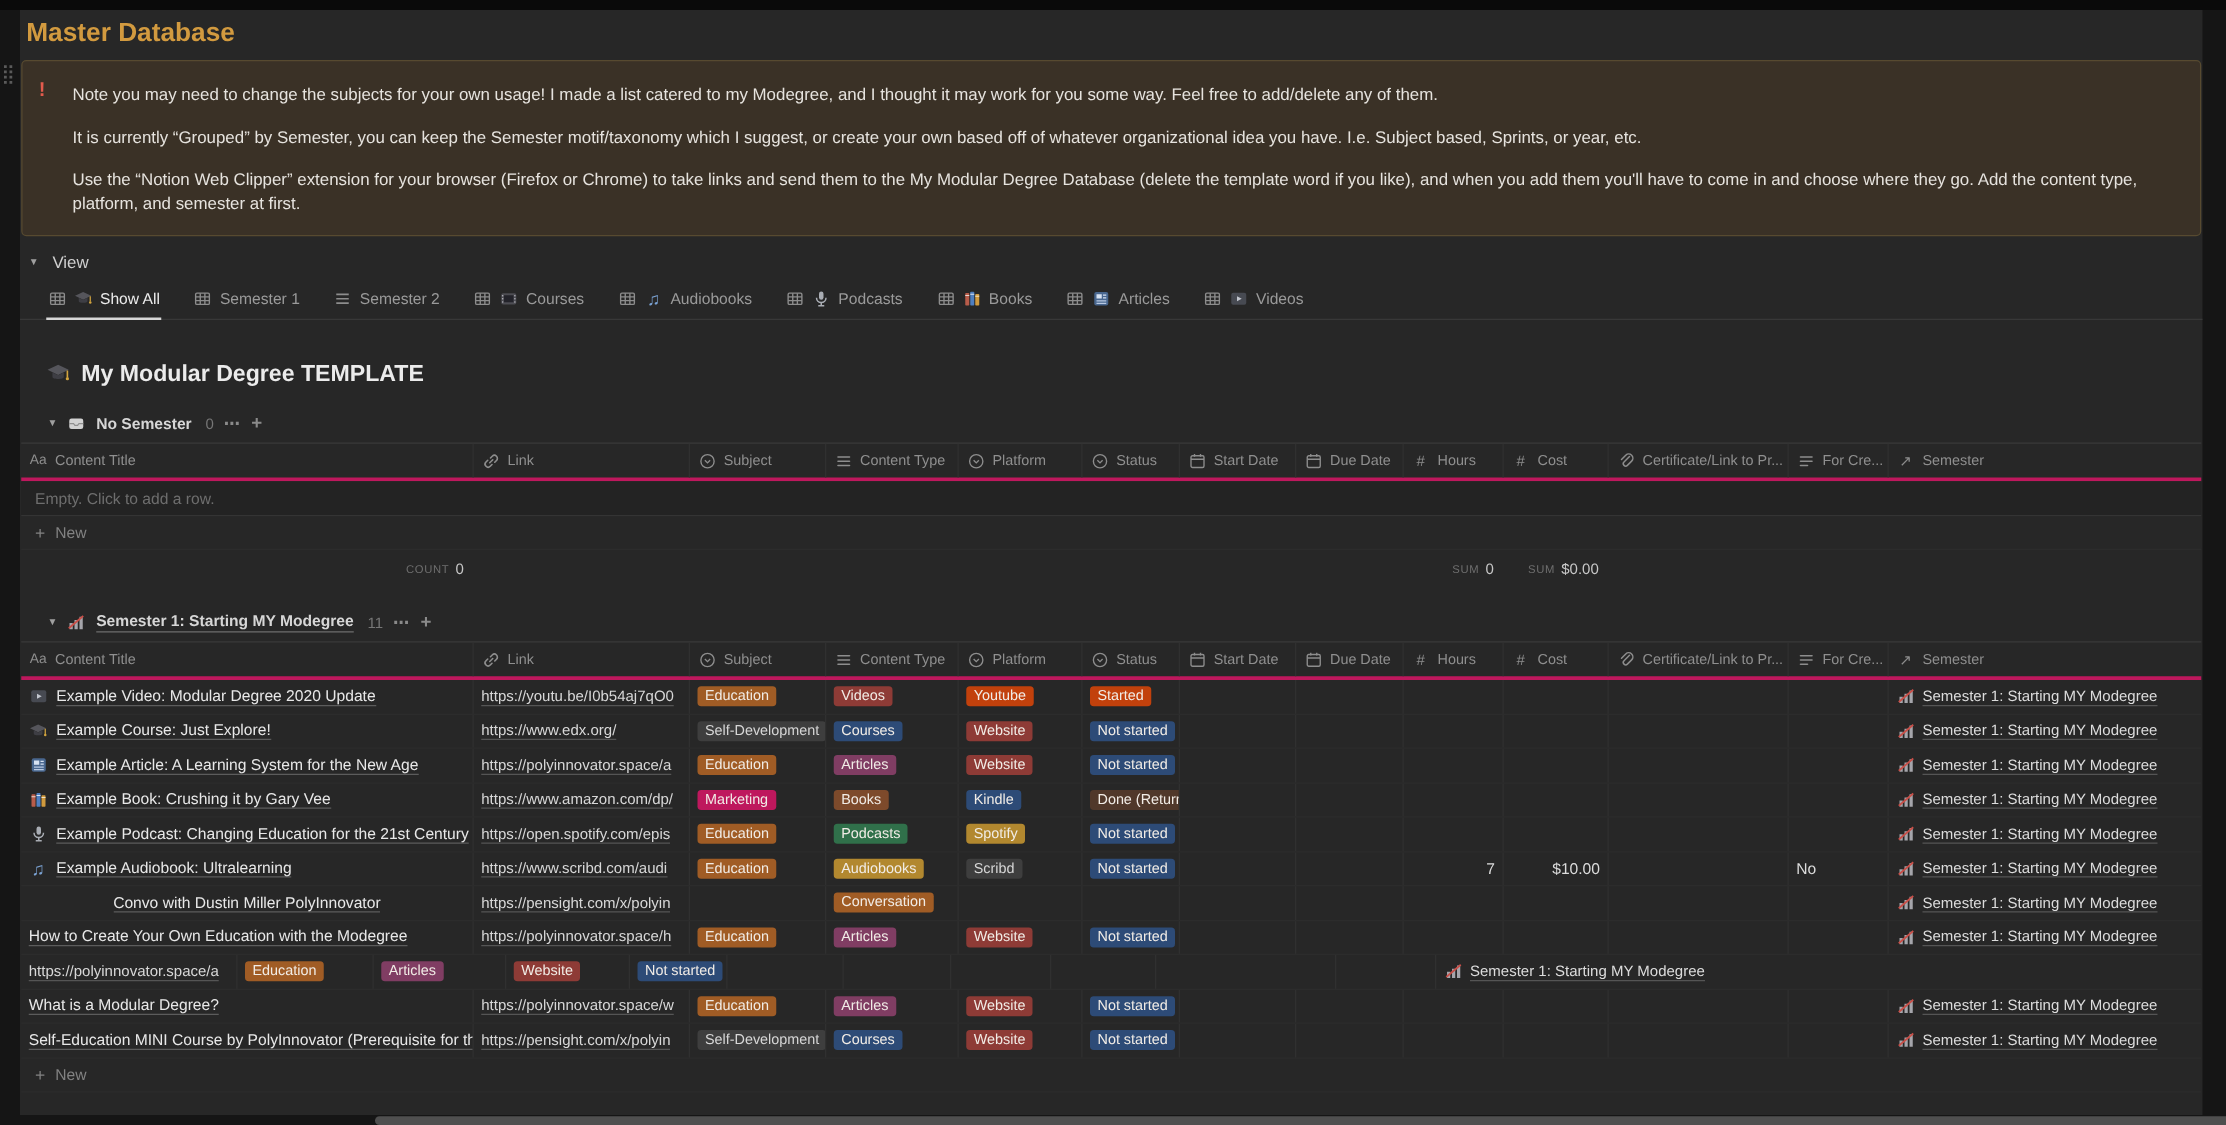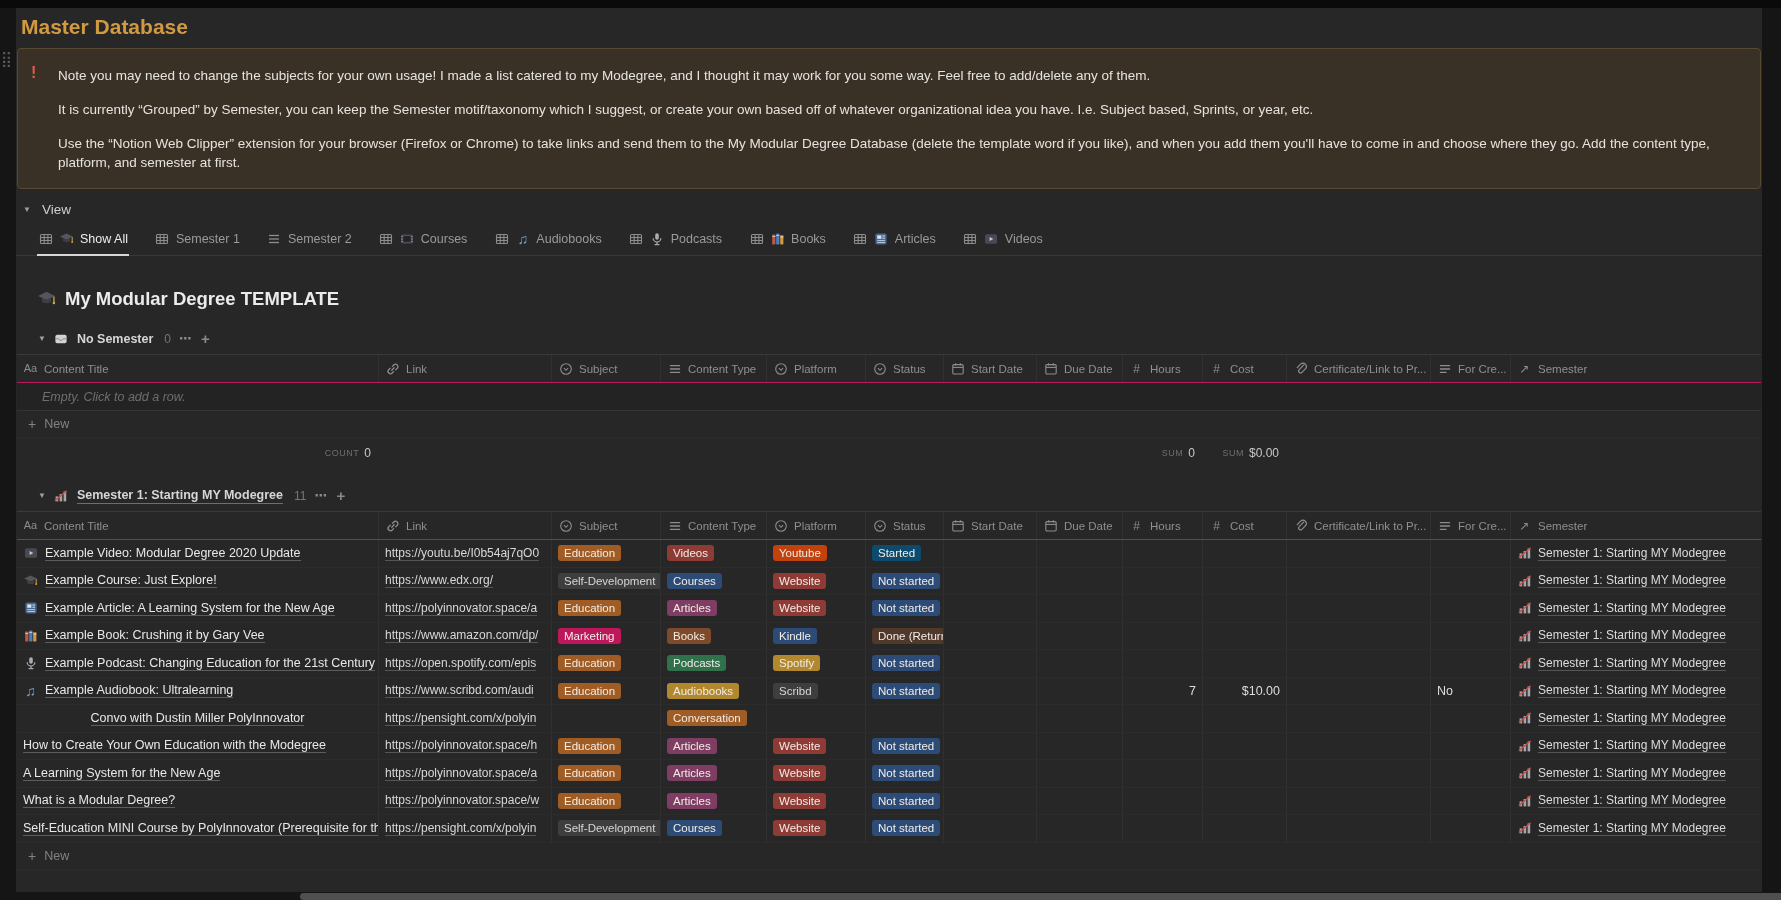--- a/index.html
+++ b/index.html
@@ -23,38 +23,38 @@
   .tab.active::after{content:"";position:absolute;left:0;right:0;bottom:-1px;height:2px;background:#d6d6d6;}
   .db-heading{display:flex;align-items:center;gap:9px;margin:32px 0 0 21px;font-size:18.5px;font-weight:bold;color:#ebebeb;}
   .db-heading .icn{width:19px;height:19px;}
   .db-heading .icn svg{transform:scale(1.3);}
   .group-header{display:flex;align-items:center;gap:8px;margin:20px 0 7px 22px;font-size:12.5px;font-weight:bold;color:#d6d6d6;}
   .group-name.linked{border-bottom:1px solid #6e6e6e;padding-bottom:1px;}
   .group-count{color:#767676;font-weight:normal;font-size:12px;margin-left:3px;}
   .gdots{color:#8a8a8a;font-size:13px;letter-spacing:1px;cursor:pointer;}
   .gplus{color:#8a8a8a;font-size:15px;cursor:pointer;}
   .tbl{width:1744px;margin-left:1px;}
-  .thead{display:flex;border-top:1px solid #3a3a3a;border-bottom:1px solid #be185d;height:27px;}
+  .thead{display:flex;border-top:1px solid #3a3a3a;border-bottom:3px solid #be185d;height:27px;}
   .th{display:flex;align-items:center;gap:6px;padding:0 6px;font-size:11.5px;color:#8f8f8f;
       box-sizing:border-box;border-right:1px solid #303030;overflow:hidden;white-space:nowrap;flex:none;cursor:pointer;}
   .th:last-child{border-right:none;}
   .trow{display:flex;height:26.5px;border-bottom:1px solid #2c2c2c;}
   .td{display:flex;align-items:center;padding:0 6px;box-sizing:border-box;border-right:1px solid #303030;
       overflow:hidden;white-space:nowrap;flex:none;}
   .td:last-child{border-right:none;}
   .td.right{justify-content:flex-end;}
   .td-title{gap:7px;font-size:12.5px;color:#e8e8e8;}
   .title-text{border-bottom:1px solid #5c5c5c;cursor:pointer;}
   .link-text{font-size:12px;color:#d8d8d8;border-bottom:1px solid #555555;cursor:pointer;}
   .tag{font-size:11.5px;padding:2px 6px;border-radius:3px;color:#f1ece6;white-space:nowrap;cursor:pointer;}
   .tag.default{color:#d6d6d6;}
   .num{font-size:12.5px;color:#dcdcdc;}
   .sem-text{font-size:12px;color:#dcdcdc;border-bottom:1px solid #555555;margin-left:6px;cursor:pointer;}
   .empty-row{height:27px;background:#232323;border-bottom:1px solid #343434;display:flex;align-items:center;
-             padding-left:25px;font-size:12.5px;color:#6e6e6e;cursor:pointer;font-style:italic;}
+             padding-left:11px;font-size:12.5px;color:#6e6e6e;cursor:pointer;}
   .new-row{height:26px;display:flex;align-items:center;gap:8px;padding-left:11px;color:#828282;
            font-size:12.5px;border-bottom:1px solid #2c2c2c;cursor:pointer;}
   .new-row .plus,.add-group .plus{font-size:14px;color:#828282;}
   .group-footer{position:relative;height:29px;}
   .agg{position:absolute;top:0;height:100%;display:flex;align-items:center;justify-content:flex-end;
        gap:5px;padding-right:8px;box-sizing:border-box;cursor:pointer;}
   .agg-label{font-size:9px;color:#6f6f6f;letter-spacing:.5px;}
   .agg-value{font-size:12px;color:#c8c8c8;}
   .hscrollbar{position:absolute;left:300px;bottom:0;width:1481px;height:7px;background:#4f4f4f;border-radius:4px 0 0 4px;}
   .icn{display:inline-flex;align-items:center;justify-content:center;width:15px;height:15px;flex:none;
@@ -542,21 +542,21 @@
             <div class="td" style="width: 109px;">
               <span class="tag" style="background: rgb(160, 92, 37);">Education</span>
             </div>
             <div class="td" style="width: 106px;">
               <span class="tag" style="background: rgb(142, 59, 54);">Videos</span>
             </div>
             <div class="td" style="width: 99px;">
               <span class="tag" style="background: #c2410c;">Youtube</span>
             </div>
             <div class="td" style="width: 78px;">
-              <span class="tag" style="background: #0c4a6e;">Started</span>
+              <span class="tag" style="background: #c2410c;">Started</span>
             </div>
             <div class="td" style="width: 93px;"></div>
             <div class="td" style="width: 86px;"></div>
             <div class="td right" style="width: 80px;"></div>
             <div class="td right" style="width: 84px;"></div>
             <div class="td" style="width: 144px;"></div>
             <div class="td" style="width: 80px;"></div>
             <div class="td" style="width: 250px;">
               <span class="icn">
                 <svg width="14" height="14" viewBox="0 0 14 14">
@@ -859,23 +859,20 @@
                   <rect x="1.6" y="7.4" width="2.6" height="5" fill="#a5a5ab"></rect>
                   <rect x="5.6" y="5" width="2.6" height="7.4" fill="#a5a5ab"></rect>
                   <rect x="9.6" y="2.4" width="2.6" height="10" fill="#a5a5ab"></rect>
                   <line x1="1" y1="11.6" x2="12.6" y2="1.8" stroke="#c94f48" stroke-width="1.4"></line>
                 </svg>
               </span>
               <span class="sem-text">Semester 1: Starting MY Modegree</span>
             </div>
           </div>
           <div class="trow">
-            <div class="td td-title" style="width: 362px;">
-              <span class="title-text">A Learning System for the New Age</span>
-            </div>
             <div class="td" style="width: 173px;">
               <span class="link-text">https://polyinnovator.space/a</span>
             </div>
             <div class="td" style="width: 109px;">
               <span class="tag" style="background: rgb(160, 92, 37);">Education</span>
             </div>
             <div class="td" style="width: 106px;">
               <span class="tag" style="background: rgb(128, 61, 99);">Articles</span>
             </div>
             <div class="td" style="width: 99px;">

